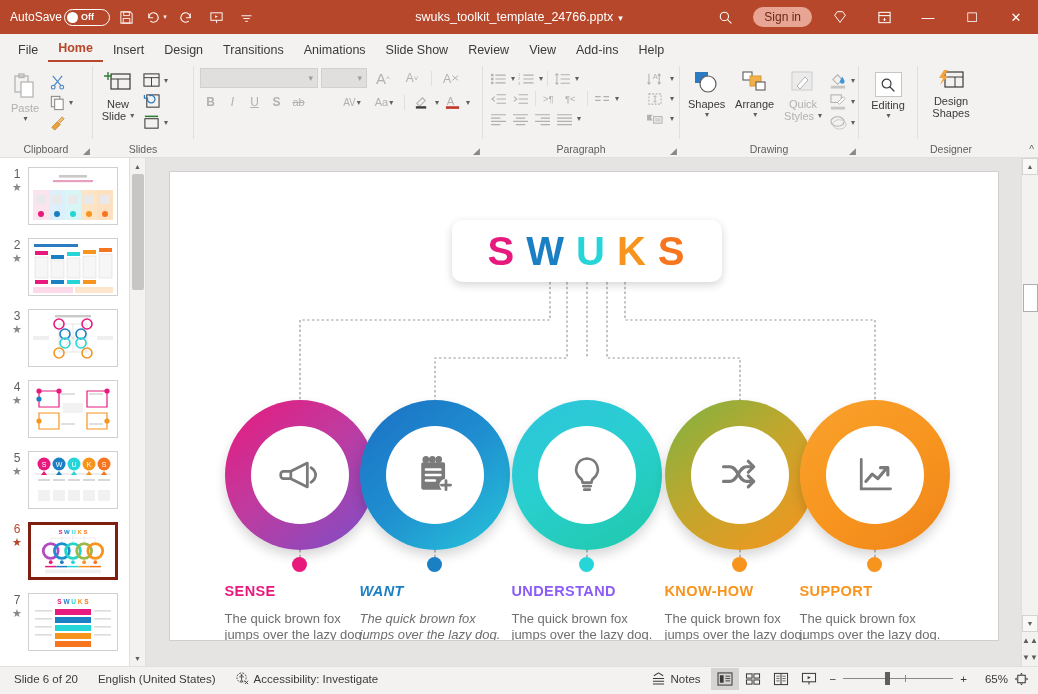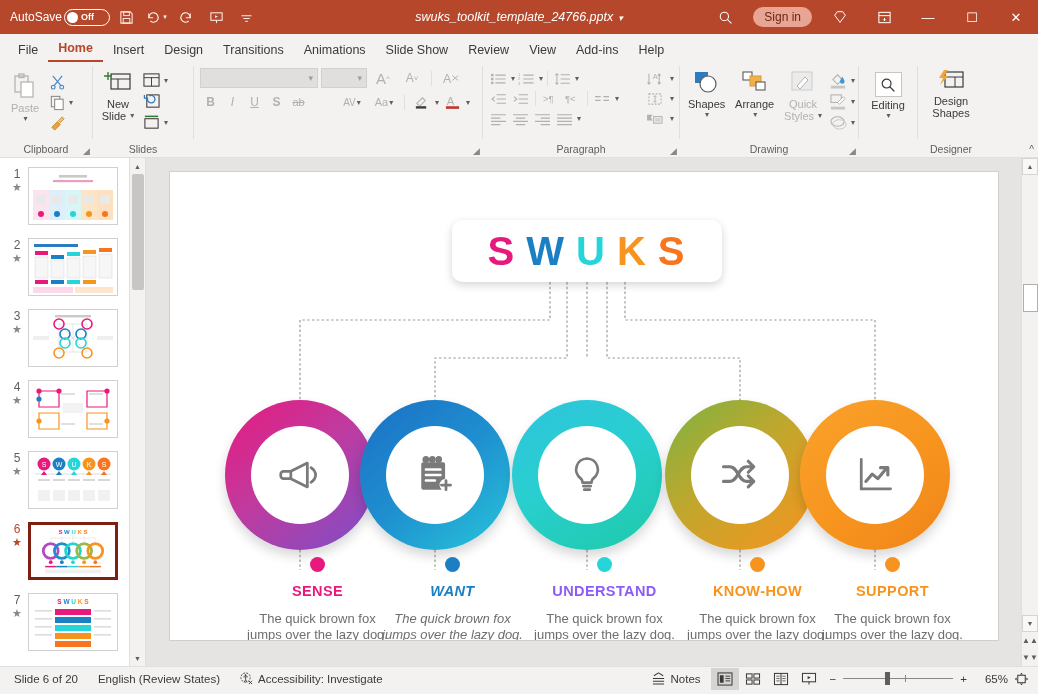--- a/index.html
+++ b/index.html
@@ -22,21 +22,21 @@
     display: flex; align-items: center; padding: 0 2px; gap: 3px;
   }
   .toggle .knob { width: 11px; height: 11px; border-radius: 50%; background: #fff; }
   .toggle .tlabel { font-size: 9px; font-weight: bold; color: #fff; }
   .tb-icon {
     width: 28px; height: 26px; display: flex; align-items: center; justify-content: center;
     color: #fff; opacity: .92;
   }
   .tb-title {
     position: absolute; left: 0; right: 0; text-align: center;
-    font-size: 12.5px; pointer-events: none; font-style: italic;
+    font-size: 12.5px; pointer-events: none;
   }
   .tb-title span.caret { font-size: 9px; margin-left: 5px; }
   .tb-right {
     margin-left: auto; display: flex; align-items: center; height: 100%;
   }
   .signin {
     background: #e8a593; color: #6b2715; font-size: 12px; padding: 3px 11px;
     border-radius: 10px; margin: 0 6px;
   }
   .wbtn {
@@ -162,21 +162,21 @@
     display: flex; align-items: center; justify-content: center;
     box-shadow: 0 6px 12px rgba(0,0,0,.16);
   }
   .circ .inner {
     width: 98px; height: 98px; border-radius: 50%; background: #fff;
     display: flex; align-items: center; justify-content: center;
   }
   .circ .inner svg { fill: #7a7a7a; }
 
   .items { position: absolute; left: 0; top: 385px; width: 828px; z-index: 4; }
-  .item { position: absolute; width: 150px; text-align: center; margin-left: 18px; }
+  .item { position: absolute; width: 150px; text-align: left; }
   .dot { width: 15px; height: 15px; border-radius: 50%; margin: 0 auto; }
   .ilabel { font-size: 14.5px; font-weight: bold; letter-spacing: .4px; margin-top: 11px; }
   .ibody { font-size: 13px; color: #6e6e6e; line-height: 16px; margin-top: 12px; }
 
   
   .status {
     height: 24px; background: #f3f2f1; border-top: 1px solid #e1dfdd;
     display: flex; align-items: center; font-size: 11.5px; color: #3b3a39; padding: 0 4px;
   }
   .st-item { padding: 0 10px; display: flex; align-items: center; gap: 5px; height: 100%; }
@@ -1002,21 +1002,21 @@
       <div class="nb">▼▼</div>
     </div>
   </div>
 </div>
 
 <div class="status">
   <div class="st-item">
     <span>Slide 6 of 20</span>
   </div>
   <div class="st-item">
-    <span>English (Review States)</span>
+    <span>English (United States)</span>
   </div>
   <div class="st-item">
     <svg width="13" height="13" viewBox="0 0 14 14">
       <circle cx="6" cy="6" r="5" fill="none" stroke="#3b3a39" stroke-width="1" stroke-dasharray="2 1.4"></circle>
       <circle cx="6" cy="3.4" r="1" fill="#3b3a39"></circle>
       <path d="M3.5 5.2h5M6 5.2v3M6 8.2L4.6 11M6 8.2L7.4 11" stroke="#3b3a39" stroke-width=".9" fill="none"></path>
       <path d="M9.5 9.5l3.5 3.5M13 9.5l-3.5 3.5" stroke="#3b3a39" stroke-width="1"></path>
     </svg>
     <span>Accessibility: Investigate</span>
   </div>

